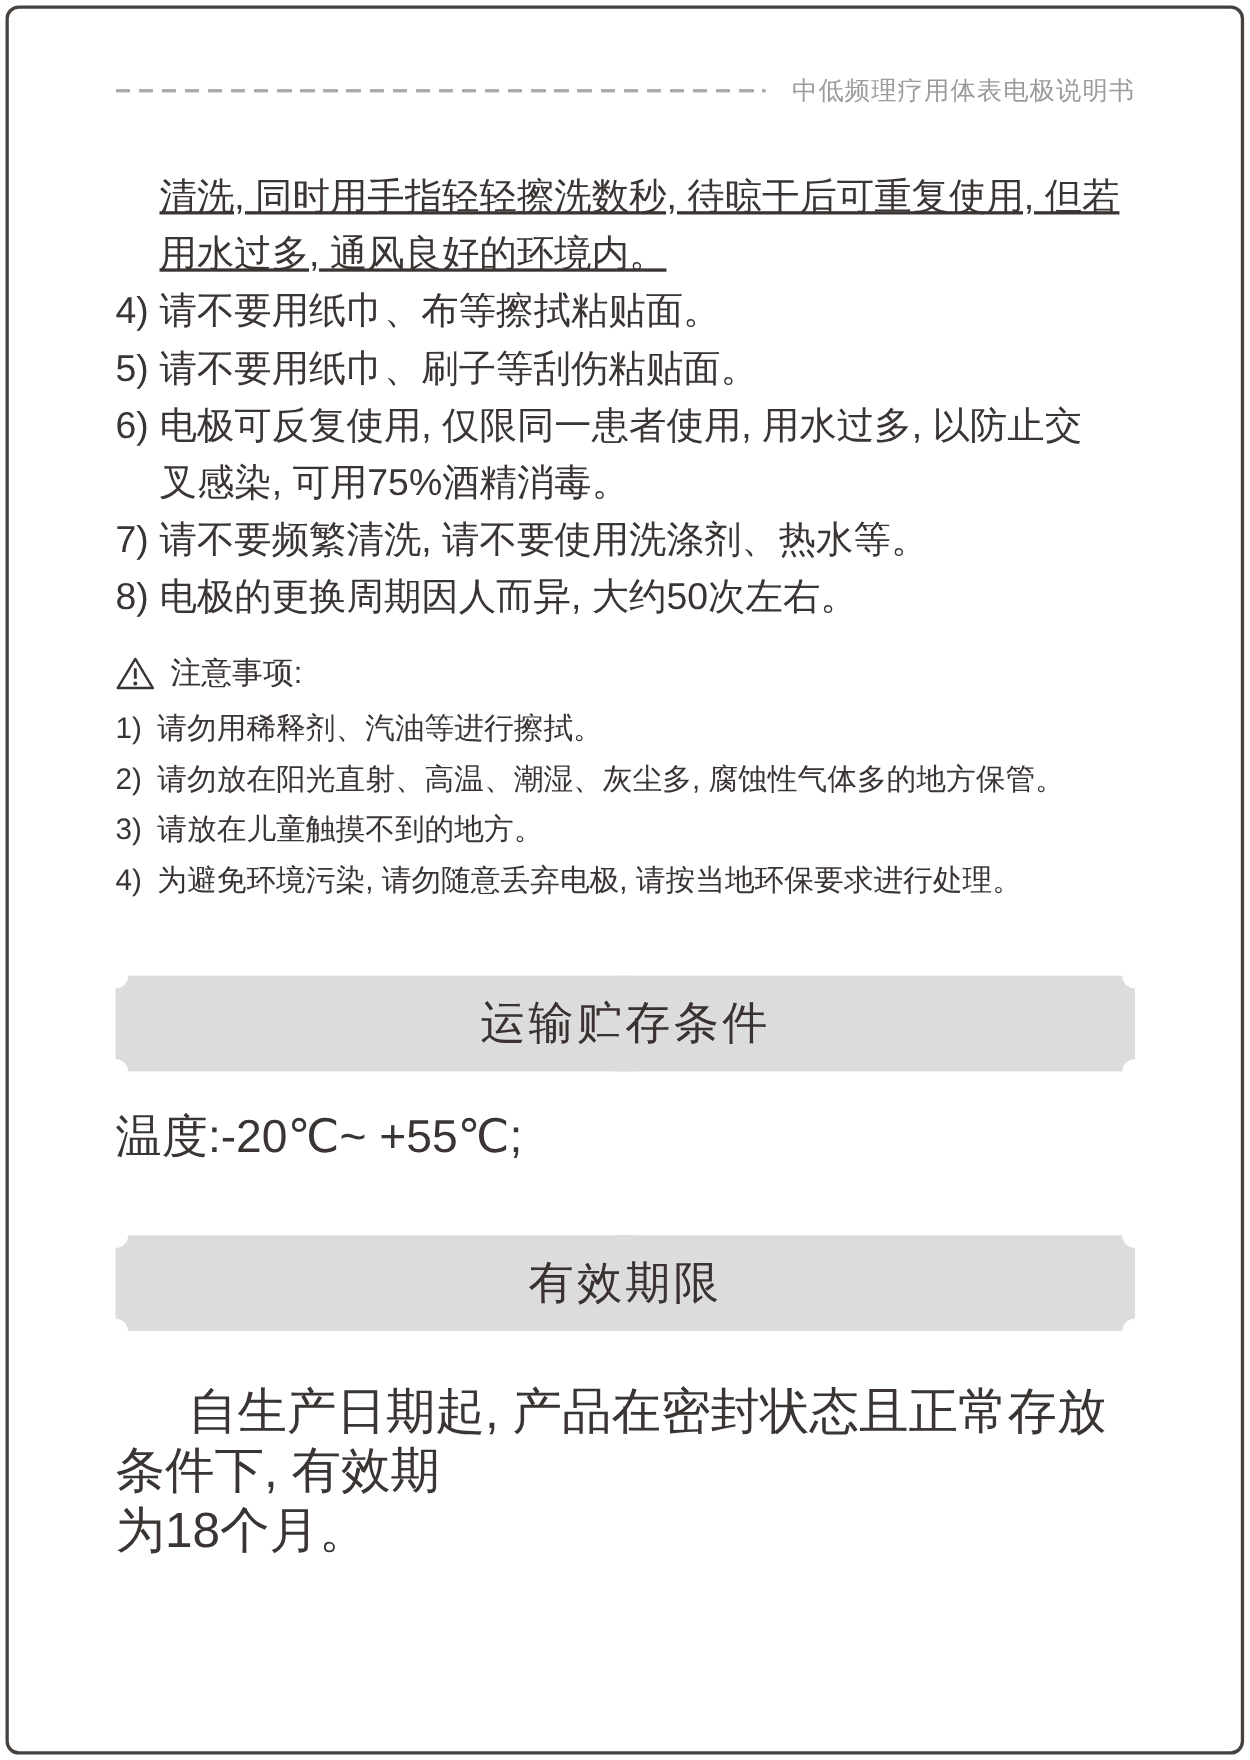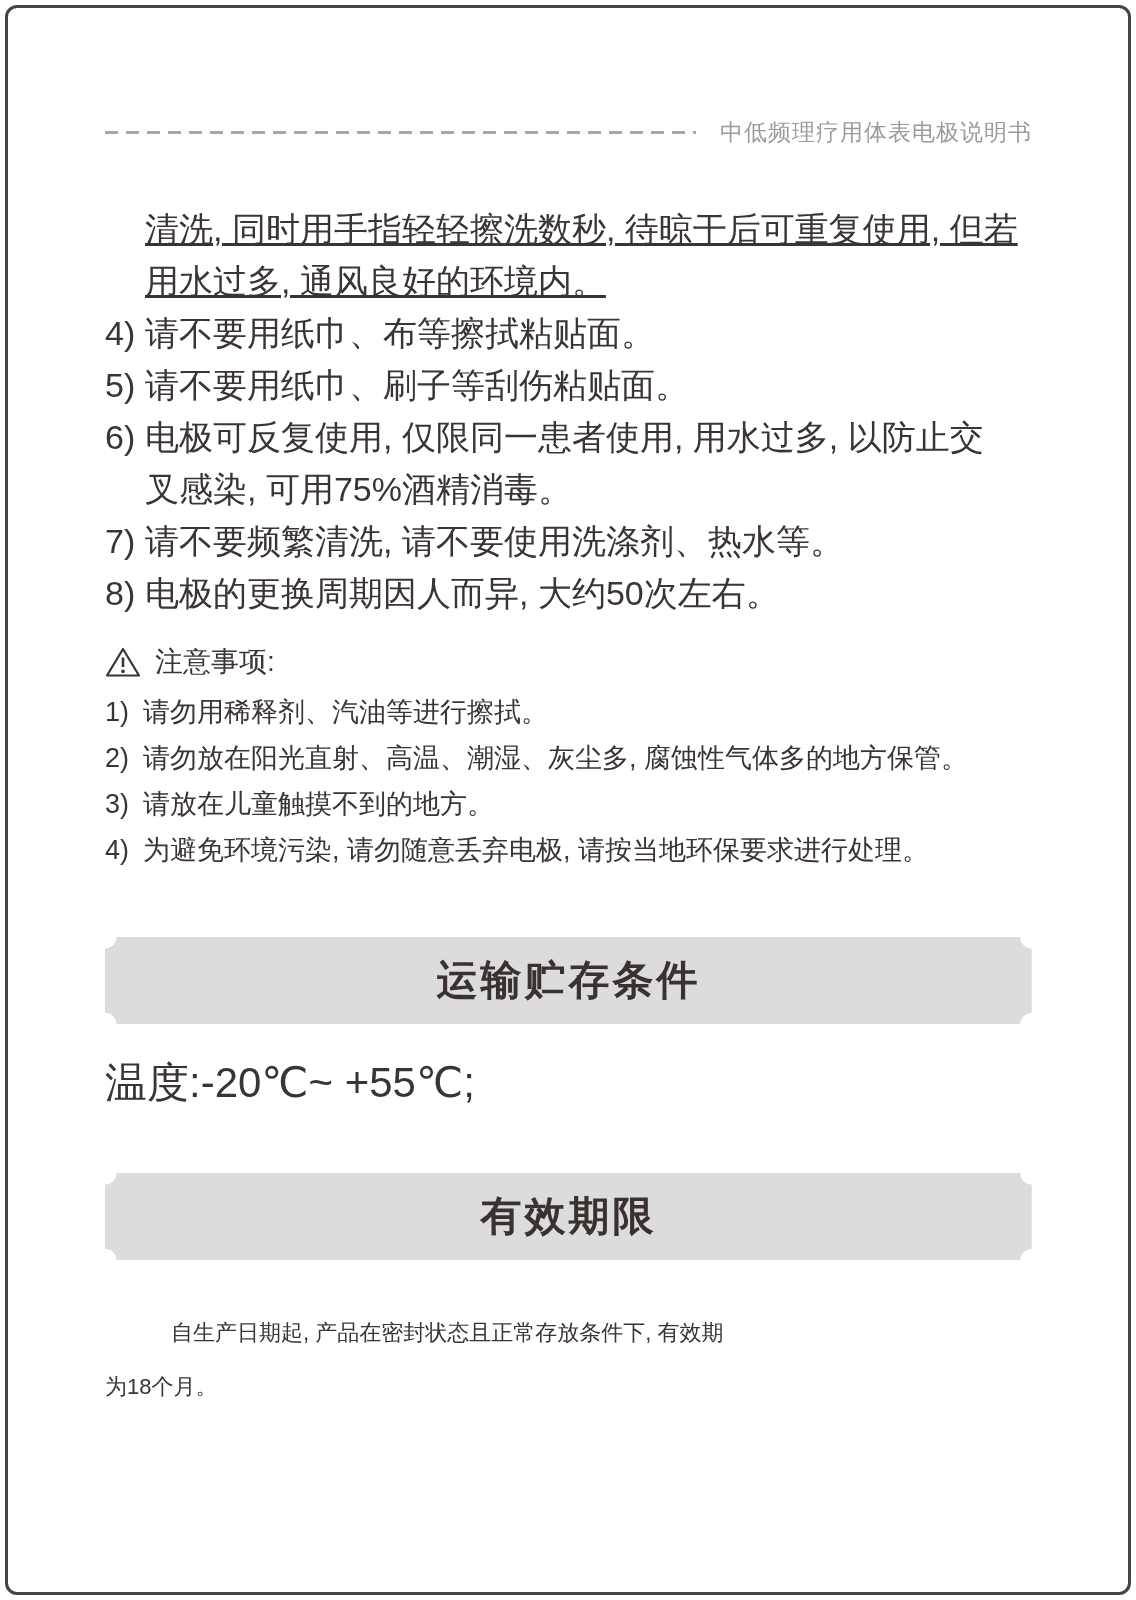--- a/index.html
+++ b/index.html
@@ -19,21 +19,21 @@
   .page-border{
     position:absolute;
     inset:5px;
     border:3px solid #48423e;
     border-radius:12px;
     pointer-events:none;
   }
   .content{
     position:relative;
     box-sizing:border-box;
-    padding:117px 104px 0 105px;
+    padding:67px 104px 0 105px;
   }
   
   .header{
     display:flex;
     align-items:center;
     height:30px;
   }
   .dash-line{
     flex:1;
     height:3px;
@@ -85,34 +85,34 @@
     align-items:center;
     justify-content:center;
     background:
       radial-gradient(circle at top left,     transparent 11px, #dcdcdc 12px) top left / 51% 51% no-repeat,
       radial-gradient(circle at top right,    transparent 11px, #dcdcdc 12px) top right / 51% 51% no-repeat,
       radial-gradient(circle at bottom left,  transparent 11px, #dcdcdc 12px) bottom left / 51% 51% no-repeat,
       radial-gradient(circle at bottom right, transparent 11px, #dcdcdc 12px) bottom right / 51% 51% no-repeat;
   }
   .banner-title{
     font-size:41px;
-    font-weight:bold;
+    font-weight:normal;
     color:#3a3230;
     letter-spacing:3px;
   }
   
   .storage{
     margin-top:32px;
     font-size:42px;
     line-height:53px;
   }
   
   .validity-body{
     margin-top:46px;
-    font-size:22px;
+    font-size:45px;
     line-height:54px;
   }
   .indent-first{text-indent:66px;}
 </style>
 </head>
 <body>
 
 <div class="page">
   <div class="page-border"></div>
 

